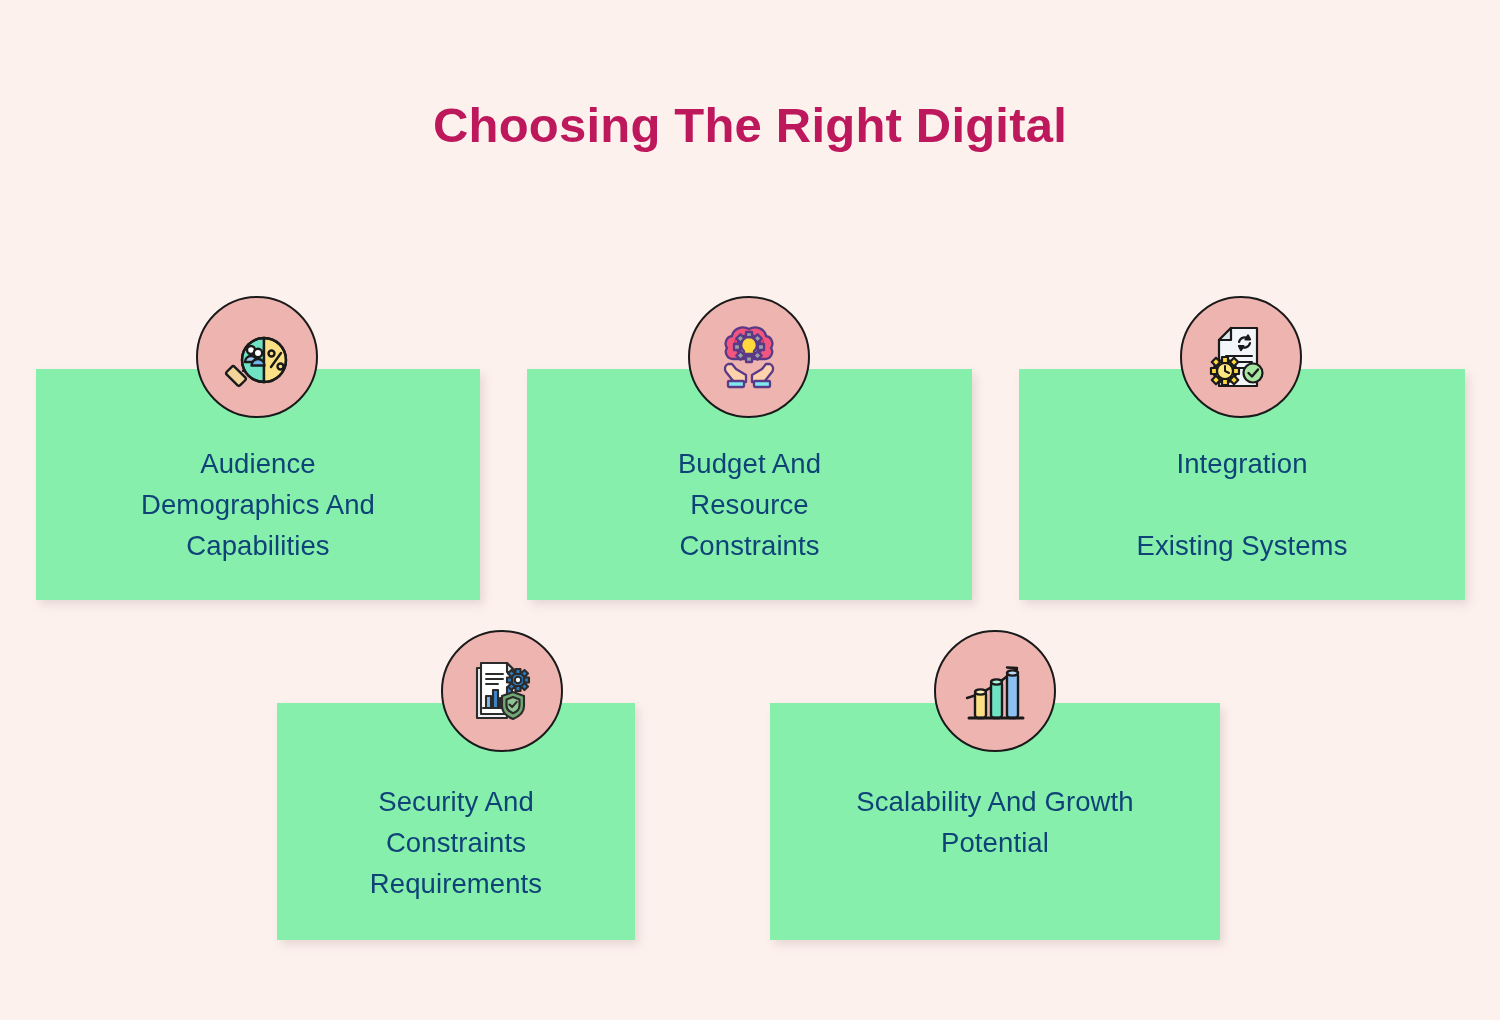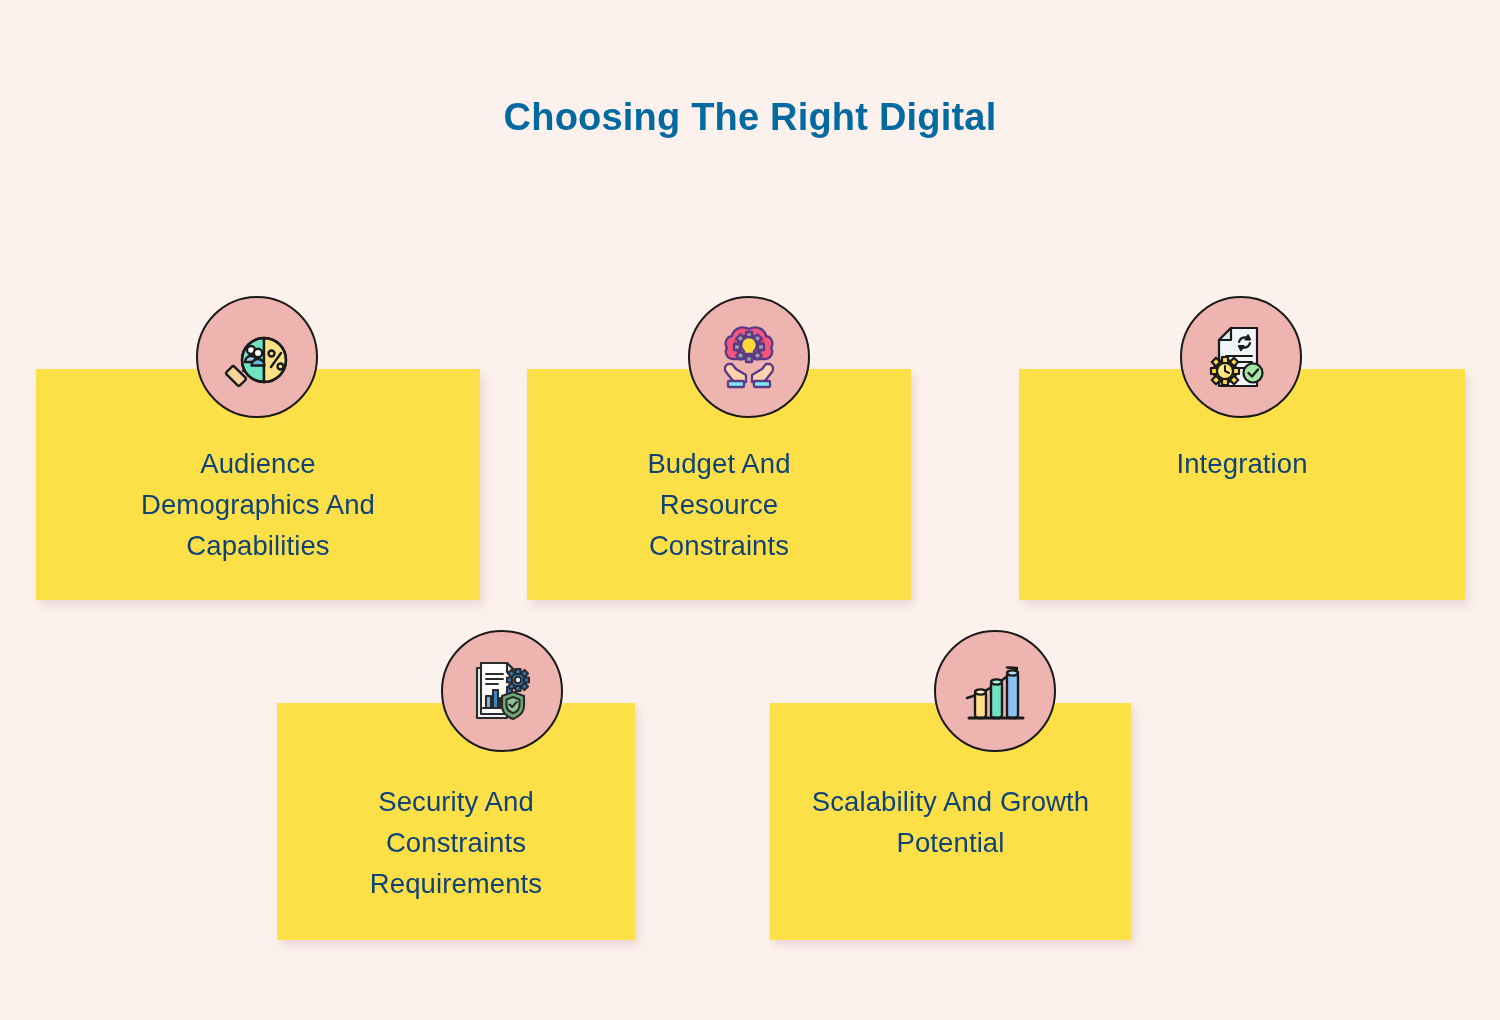--- a/index.html
+++ b/index.html
@@ -19,59 +19,60 @@
   
   .title-block {
     position: absolute;
     left: 0;
     top: 82px;
     width: 1500px;
     text-align: center;
   }
   .title-line {
     display: block;
-    color: #0369a1;
-    font-size: 38px;
+    color: #be185d;
+    font-size: 49px;
     font-weight: bold;
     letter-spacing: 0.2px;
     line-height: 71px;
+    margin-top: 8px;
   }
 
   
   .card {
     position: absolute;
-    background: #fde047;
+    background: #86efac;
     box-shadow: 4px 5px 9px rgba(120, 90, 90, 0.16);
     box-sizing: border-box;
   }
   .card-text {
     position: absolute;
     left: 0;
     width: 100%;
     text-align: center;
     color: #0f4377;
     font-size: 27.5px;
     line-height: 41px;
     font-weight: normal;
     letter-spacing: 0.1px;
     padding: 0 18px;
     box-sizing: border-box;
   }
 
   
   .card.r1 { top: 369px; height: 231px; }
   .card.c1 { left: 36px;   width: 444px; }
-  .card.c2 { left: 527px;  width: 384px; }
+  .card.c2 { left: 527px;  width: 445px; }
   .card.c3 { left: 1019px; width: 446px; text-decoration: underline; }
   .card.r1 .card-text { top: 74px; }
 
   
   .card.r2 { top: 703px; height: 237px; }
   .card.c4 { left: 277px; width: 358px; }
-  .card.c5 { left: 770px; width: 361px; text-decoration: underline; }
+  .card.c5 { left: 770px; width: 450px; text-decoration: underline; }
   .card.r2 .card-text { top: 78px; }
 
   
   .icon-circle {
     position: absolute;
     width: 122px;
     height: 122px;
     border-radius: 50%;
     background: #eeb4b0;
     border: 2.5px solid #1a1a1a;
@@ -109,20 +110,21 @@
     <span>Budget And</span><br>
     <span>Resource</span><br>
     <span>Constraints</span>
   </div>
 </div>
 
 <div class="card r1 c3">
   <div class="card-text">
     <span>Integration</span><br>
     <br>
+    <span>Existing Systems</span>
   </div>
 </div>
 
 <div class="card r2 c4">
   <div class="card-text">
     <span>Security And</span><br>
     <span>Constraints</span><br>
     <span>Requirements</span>
   </div>
 </div>

